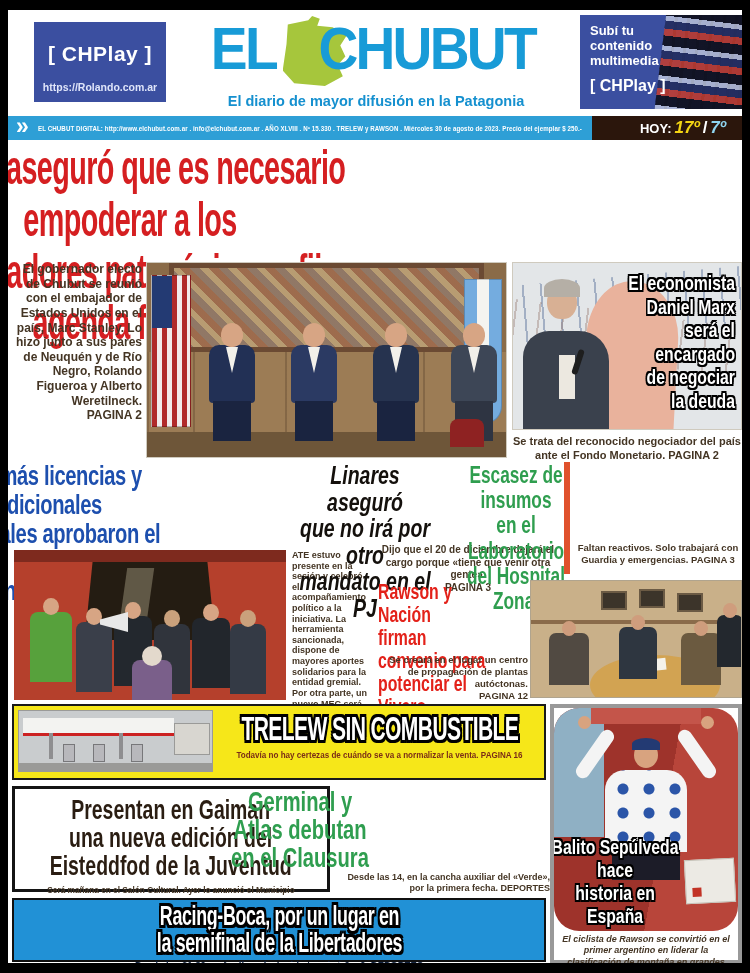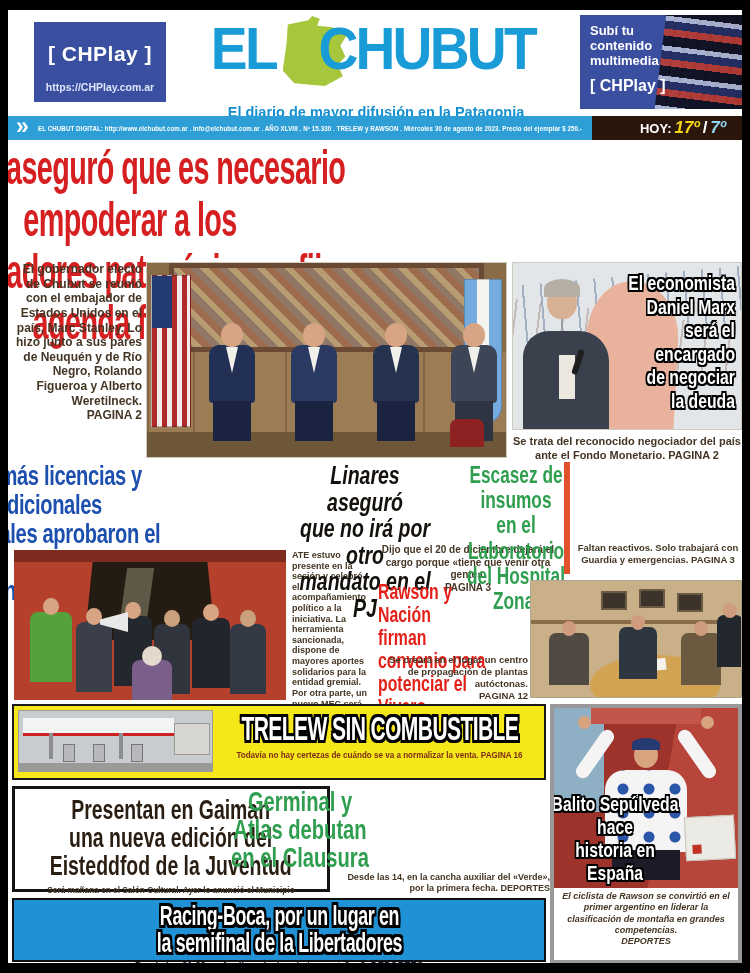--- a/index.html
+++ b/index.html
@@ -16,21 +16,21 @@
   .capTxt{font-weight:700;color:#443524;}
   
   .chplayL{left:26px;top:12px;width:132px;height:80px;background:#3b4fa0;color:#fff;text-align:center;}
   .chplayL .t{font-size:21px;font-weight:700;margin-top:20px;letter-spacing:.5px;}
   .chplayL .u{font-size:10.5px;margin-top:15px;color:#dfe5fa;font-weight:700;}
   .masthead{left:176px;top:2px;width:384px;height:104px;text-align:center;}
   .logoRow{position:relative;height:78px;display:flex;justify-content:center;align-items:flex-start;}
   .logoWord{font-size:60px;font-weight:700;color:#189bd7;letter-spacing:-3px;line-height:74px;position:relative;z-index:1;transform:scaleX(.92);}
   .mapShape{width:64px;height:70px;background:#a6c63c;margin:4px -38px 0 4px;position:relative;z-index:0;
     clip-path:polygon(8% 12%,40% 6%,46% 0,58% 4%,54% 14%,78% 16%,100% 28%,90% 42%,98% 58%,86% 70%,94% 86%,66% 100%,18% 96%,0 78%,6% 40%);}
-  .tagline{font-size:14.5px;font-weight:700;color:#1590cf;margin-top:14px;}
+  .tagline{font-size:14.5px;font-weight:700;color:#1590cf;margin-top:3px;}
   .promo{left:572px;top:5px;width:162px;height:94px;background:linear-gradient(90deg,#3b4fa0 52%,#222c66);color:#fff;overflow:hidden;}
   .mosaic{position:absolute;right:-14px;top:-10px;width:96px;height:126px;transform:rotate(7deg);opacity:.95;
     background-image:repeating-linear-gradient(0deg,rgba(205,60,40,.85) 0 7px,rgba(35,45,95,.95) 7px 15px,rgba(205,212,232,.8) 15px 20px,rgba(15,16,28,.95) 20px 30px),
     repeating-linear-gradient(90deg,rgba(0,0,0,0) 0 9px,rgba(0,0,0,.55) 9px 12px);}
   .promo .lines{position:absolute;left:10px;top:9px;font-size:13px;font-weight:700;line-height:1.15;}
   .promo .brand{position:absolute;left:10px;top:62px;font-size:16px;font-weight:700;}
   
   .infobar{left:0;top:106px;width:734px;height:24px;display:flex;}
   .strip{flex:1;background:#2e9fd6;color:#fff;display:flex;align-items:center;padding-left:8px;overflow:hidden;}
   .chev{font-size:23px;font-weight:700;line-height:20px;margin-top:-4px;}
@@ -120,21 +120,21 @@
   .vivPaper{position:absolute;left:52%;bottom:26px;width:26px;height:12px;background:#f4f2ea;transform:rotate(-6deg);}
   .vp{position:absolute;}
   .vp .h{position:absolute;left:50%;margin-left:-7px;top:0;width:14px;height:15px;border-radius:50%;background:#cf9d7d;}
   .vp .bd{position:absolute;left:0;top:12px;width:100%;height:52px;border-radius:7px 7px 0 0;background:#3a3633;}
   .pGas{width:195px;height:62px;position:relative;background:#c9ccce;overflow:hidden;border:1px solid #9a9a98;box-sizing:border-box;}
   .canopy{position:absolute;left:4px;top:7px;width:78%;height:15px;background:#f3f3f1;border-bottom:3px solid #cc2222;}
   .gcol{position:absolute;top:22px;width:4px;height:26px;background:#8e8e90;}
   .pump{position:absolute;bottom:9px;width:10px;height:16px;background:#b8b8bc;border:1px solid #77777a;}
   .gground{position:absolute;left:0;bottom:0;width:100%;height:8px;background:#9a9a98;}
   .gshop{position:absolute;right:2px;top:12px;width:34px;height:30px;background:#d8d6d0;border:1px solid #9a9a98;}
-  .pCyclo{position:relative;width:100%;height:180px;overflow:hidden;background:linear-gradient(100deg,#9e332b 0 58%,#b8453a 58%);}
+  .pCyclo{position:relative;width:100%;height:223px;overflow:hidden;background:linear-gradient(100deg,#9e332b 0 58%,#b8453a 58%);border-radius:25px;}
   .cycPanel{position:absolute;left:0;top:0;width:27%;height:58%;background:#8fb0c4;}
   .cycBanner{position:absolute;left:20%;top:0;width:60%;height:16px;background:#c4554a;}
   .jersey{position:absolute;left:50%;margin-left:-41px;top:62px;width:82px;height:82px;border-radius:20px 20px 0 0;
     background-color:#f4f4f4;background-image:radial-gradient(circle,#2b55a8 5px,transparent 6px);background-size:26px 24px;background-position:5px 7px;}
   .armL,.armR{position:absolute;top:18px;width:14px;height:56px;background:#f4f4f4;border-radius:7px;}
   .armL{left:34px;transform:rotate(35deg);}
   .armR{right:34px;transform:rotate(-35deg);}
   .handL,.handR{position:absolute;top:8px;width:13px;height:13px;border-radius:50%;background:#d8a37f;}
   .handL{left:24px;}.handR{right:24px;}
   .cycHead{position:absolute;left:50%;margin-left:-12px;top:34px;width:24px;height:26px;border-radius:50%;background:#d8a37f;}
@@ -145,21 +145,21 @@
   .cycloOverlay{position:absolute;left:0;bottom:4px;width:100%;--sx:.75;font-size:21px;font-weight:700;line-height:1.1;}
 </style>
 </head>
 <body>
 
 <div class="page">
   <div class="inner">
 
     <div class="abs chplayL">
       <div class="t">[ CHPlay ]</div>
-      <div class="u">https://CHPlay.com.ar</div>
+      <div class="u">https://Rolando.com.ar</div>
     </div>
 
     <div class="abs masthead">
       <div class="logoRow">
         <span class="logoWord">EL</span>
         <span class="mapShape"></span>
         <span class="logoWord">CHUBUT</span>
       </div>
       <div class="tagline">El diario de mayor difusión en la Patagonia</div>
     </div>

